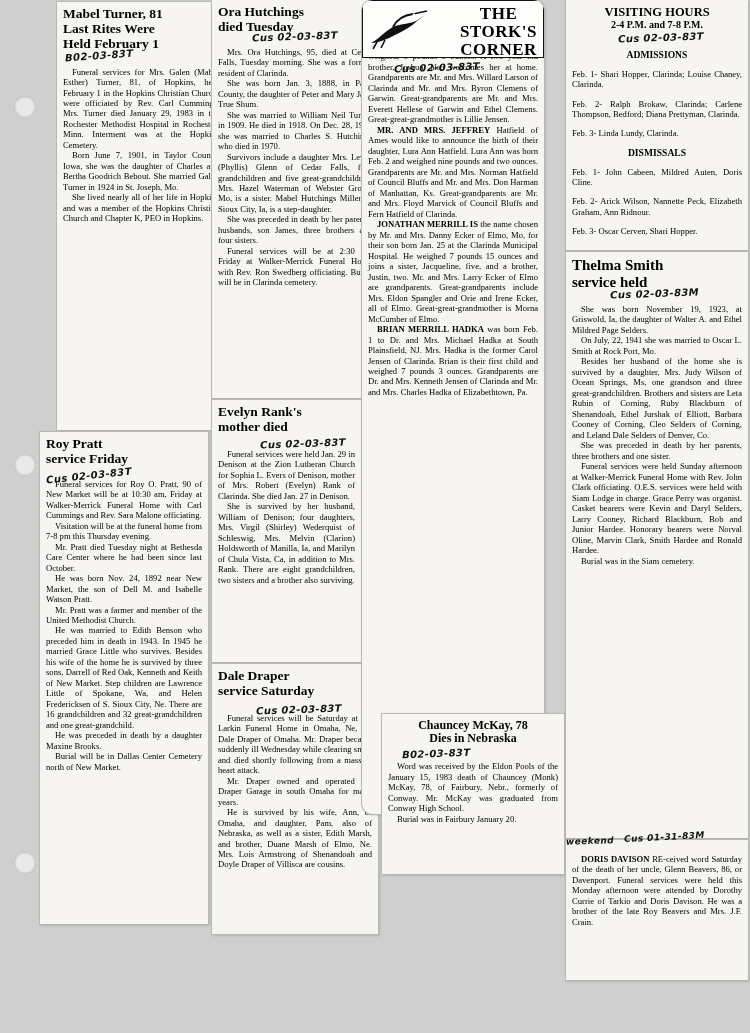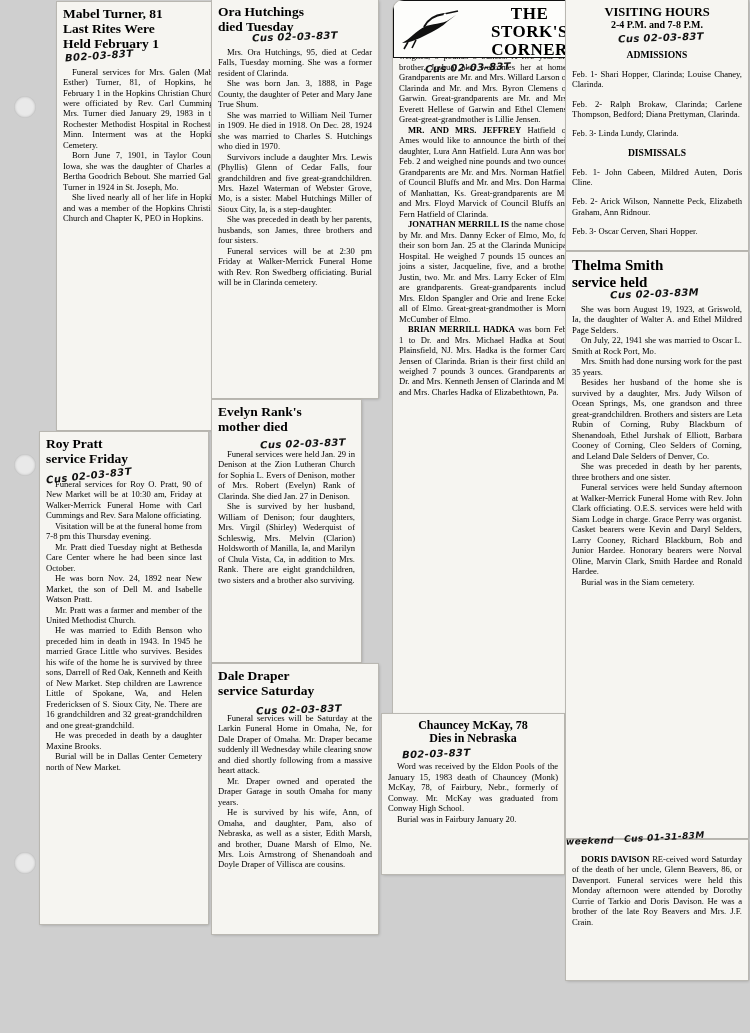--- a/index.html
+++ b/index.html
@@ -187,21 +187,21 @@
         <div style="height:12px"></div>
         <div class="col-text">
           <p class="first">Funeral services will be Saturday at the Larkin Funeral Home in Omaha, Ne, for Dale Draper of Omaha. Mr. Draper became suddenly ill Wednesday while clearing snow and died shortly following from a massive heart attack.</p>
           <p>Mr. Draper owned and operated the Draper Garage in south Omaha for many years.</p>
           <p>He is survived by his wife, Ann, of Omaha, and daughter, Pam, also of Nebraska, as well as a sister, Edith Marsh, and brother, Duane Marsh of Elmo, Ne. Mrs. Lois Armstrong of Shenandoah and Doyle Draper of Villisca are cousins.</p>
         </div>
       </div>
       <div class="hand r3" style="left:44px;top:40px;">Cus 02-03-83T</div>
     </div>
 
-    <div class="clip" style="left:355px;top:0px;width:182px;height:814px;border-radius:11px;">
+    <div class="clip" style="left:324px;top:0px;width:182px;height:814px;border-radius:11px;">
       <div id="stork" style="left:0;top:0;width:182px;height:58px;">
         <div class="inner">
           <svg width="62" height="42" viewBox="0 0 62 42">
             <path d="M4 34 C12 30 18 22 26 18 C34 14 44 16 52 10 L58 6 L50 12 C44 18 36 22 28 26 C20 30 12 34 4 34 Z" fill="#111"></path>
             <path d="M26 18 C30 10 38 6 46 5" stroke="#111" stroke-width="2" fill="none"></path>
             <path d="M46 5 L60 2" stroke="#111" stroke-width="1.6" fill="none"></path>
             <path d="M10 33 L6 40 M18 31 L14 39" stroke="#111" stroke-width="1.6" fill="none"></path>
             <circle cx="47" cy="6" r="1.4" fill="#fff"></circle>
           </svg>
           <div class="title">
@@ -255,23 +255,22 @@
       </div>
       <div class="hand r3" style="left:52px;top:32px;">Cus 02-03-83T</div>
     </div>
 
     <div class="clip" style="left:528px;top:252px;width:182px;height:586px;">
       <div class="pad">
         <div class="hl lg" style="white-space:pre-line;">Thelma Smith
 service held</div>
         <div style="height:12px"></div>
         <div class="col-text">
-          <p>She was born August 19, 1923, at Griswold, Ia, the daughter of Walter A. and Ethel Mildred Page Selders.</p>
+          <p>She was born November 19, 1923, at Griswold, Ia, the daughter of Walter A. and Ethel Mildred Page Selders.</p>
           <p>On July, 22, 1941 she was married to Oscar L. Smith at Rock Port, Mo.</p>
-          <p>Mrs. Smith had done nursing work for the past 35 years.</p>
           <p>Besides her husband of the home she is survived by a daughter, Mrs. Judy Wilson of Ocean Springs, Ms, one grandson and three great-grandchildren. Brothers and sisters are Leta Rubin of Corning, Ruby Blackburn of Shenandoah, Ethel Jurshak of Elliott, Barbara Cooney of Corning, Cleo Selders of Corning, and Leland Dale Selders of Denver, Co.</p>
           <p>She was preceded in death by her parents, three brothers and one sister.</p>
           <p>Funeral services were held Sunday afternoon at Walker-Merrick Funeral Home with Rev. John Clark officiating. O.E.S. services were held with Siam Lodge in charge. Grace Perry was organist. Casket bearers were Kevin and Daryl Selders, Larry Cooney, Richard Blackburn, Bob and Junior Hardee. Honorary bearers were Norval Oline, Marvin Clark, Smith Hardee and Ronald Hardee.</p>
           <p>Burial was in the Siam cemetery.</p>
         </div>
       </div>
       <div class="hand r3" style="left:44px;top:36px;">Cus 02-03-83M</div>
     </div>
 
     <div class="clip" style="left:528px;top:840px;width:182px;height:140px;">

